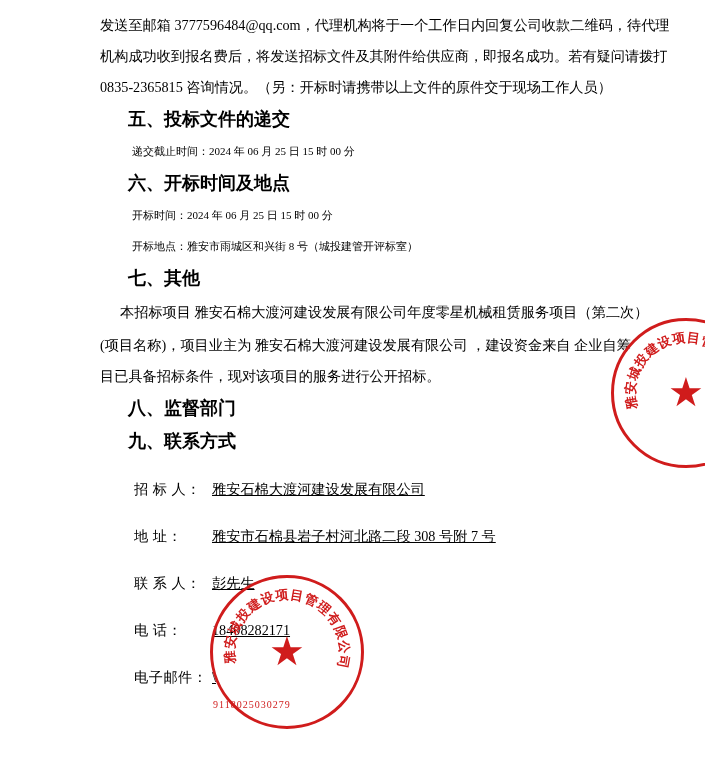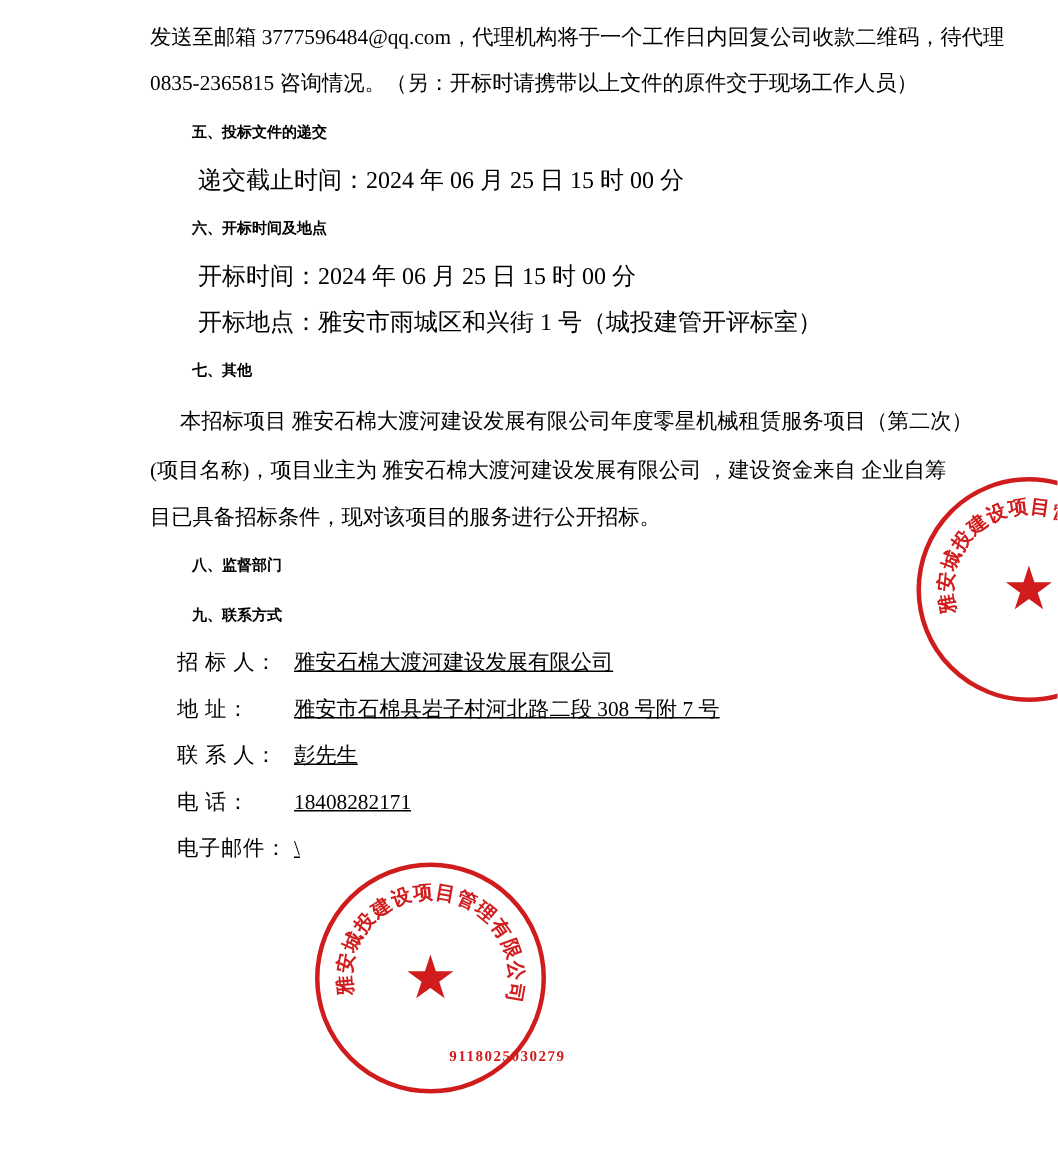--- a/index.html
+++ b/index.html
@@ -23,44 +23,44 @@
     padding: 10px 32px 0 100px;
   }
   .para {
     font-size: 14.2px;
     line-height: 31px;
     text-align: justify;
     text-justify: inter-ideograph;
     margin: 0;
   }
   .heading {
-    font-size: 10px;
+    font-size: 18px;
     font-weight: bold;
     line-height: 33px;
     margin: 0;
     padding-left: 28px;
   }
   .sub {
-    font-size: 16px;
+    font-size: 11px;
     line-height: 31px;
     margin: 0;
     padding-left: 32px;
   }
   .body-ind {
     font-size: 14.2px;
     line-height: 31px;
     margin: 2px;
     padding-left: 18px;
     text-align: justify;
     text-justify: inter-ideograph;
   }
   .contact-row {
     font-size: 14.2px;
     line-height: 31px;
-    margin: 0;
+    margin: 16px;
     padding-left: 18px;
     display: flex;
   }
   .contact-row .lbl {
     width: 78px;
     flex: 0 0 78px;
     letter-spacing: 0.5px;
   }
   .contact-row .val {
     flex: 1 1 auto;
@@ -106,49 +106,49 @@
     position: absolute;
     left: 50%;
     top: 50%;
     font-size: 13px;
     font-weight: bold;
     transform-origin: 0 0;
     white-space: nowrap;
   }
   .seal .bottom-text {
     position: absolute;
-    left: 16px;
+    left: 0;
     bottom: 16px;
     width: 100%;
-    text-align: right;
+    text-align: left;
     font-size: 10px;
     letter-spacing: 1px;
     color: #d01c1c;
-    font-weight: bold;
   }
 </style>
 </head>
 <body>
 
 <div class="page">
 
   <div>
     <p class="para">发送至邮箱 3777596484@qq.com，代理机构将于一个工作日内回复公司收款二维码，待代理</p>
+    <p class="para">机构成功收到报名费后，将发送招标文件及其附件给供应商，即报名成功。若有疑问请拨打</p>
     <p class="para">0835-2365815 咨询情况。（另：开标时请携带以上文件的原件交于现场工作人员）</p>
   </div>
 
   <div>
     <p class="heading"><span>五、</span><span>投标文件的递交</span></p>
     <p class="sub">递交截止时间：2024 年 06 月 25 日  15 时 00 分</p>
   </div>
 
   <div>
     <p class="heading"><span>六、</span><span>开标时间及地点</span></p>
     <p class="sub">开标时间：2024 年 06 月 25 日  15 时 00 分</p>
-    <p class="sub">开标地点：雅安市雨城区和兴街 1 号（城投建管开评标室）</p>
+    <p class="sub">开标地点：雅安市雨城区和兴街 8 号（城投建管开评标室）</p>
   </div>
 
   <div>
     <p class="heading"><span>七、</span><span>其他</span></p>
     <p class="body-ind">本招标项目  雅安石棉大渡河建设发展有限公司年度零星机械租赁服务项目（第二次）</p>
     <p class="para">(项目名称)，项目业主为  雅安石棉大渡河建设发展有限公司  ，建设资金来自  企业自筹</p>
     <p class="para">目已具备招标条件，现对该项目的服务进行公开招标。</p>
   </div>
 
   <div>

